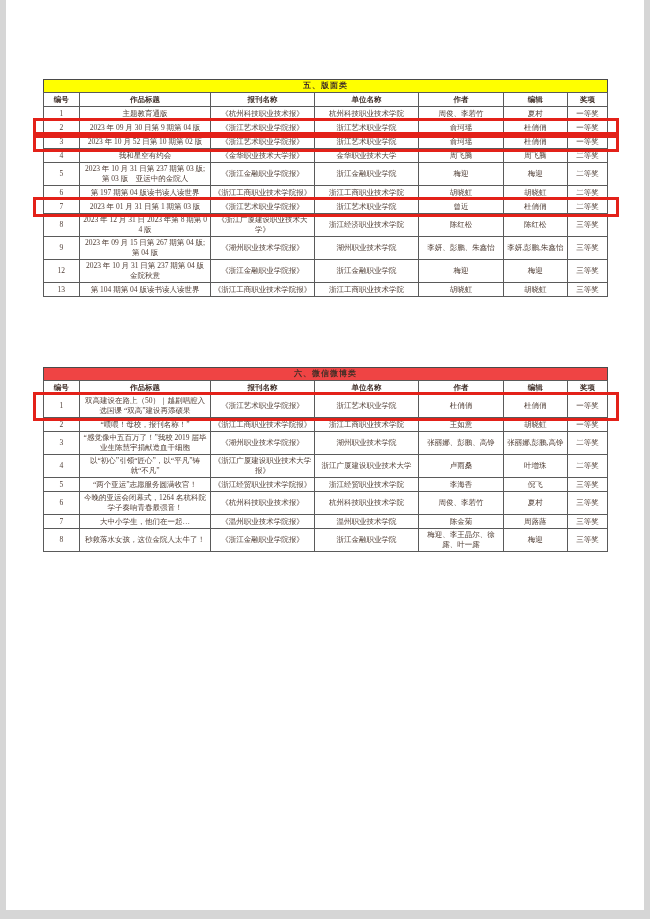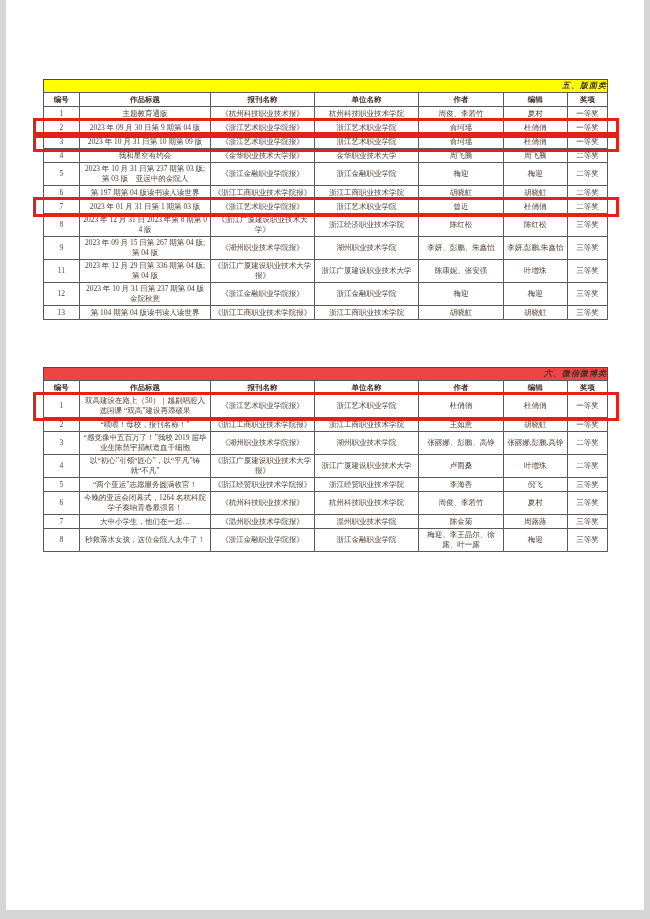--- a/index.html
+++ b/index.html
@@ -10,22 +10,22 @@
     -webkit-font-smoothing:antialiased;
   }
   .page{
     position:absolute;left:6px;top:0;right:6px;bottom:9px;
     background:#ffffff;overflow:hidden;
   }
   .award-section{position:absolute;left:37px;width:565px;}
   .tbl-title{
     box-sizing:border-box;width:100%;height:13px;line-height:12px;
     border:1px solid #4a4a4a;border-bottom:none;
-    font-size:8px;font-weight:bold;text-align:right;
-    color:#402e26;letter-spacing:1px;font-style:italic;
+    font-size:8px;font-weight:bold;text-align:center;
+    color:#402e26;letter-spacing:1px;
   }
   table.awards{
     width:100%;border-collapse:collapse;table-layout:fixed;
     border:1px solid #3f3f3f;
   }
   table.awards th,table.awards td{
     border:1px solid #5a5a5a;
     font-size:7.5px;line-height:10px;
     text-align:center;vertical-align:middle;
     padding:1px 2px;color:#4f3d34;
@@ -80,21 +80,21 @@
             <td>2</td>
             <td>2023 年 09 月 30 日第 9 期第 04 版</td>
             <td>《浙江艺术职业学院报》</td>
             <td>浙江艺术职业学院</td>
             <td>俞珂瑶</td>
             <td>杜俏俏</td>
             <td>一等奖</td>
           </tr>
           <tr class="hl">
             <td>3</td>
-            <td>2023 年 10 月 31 日第 10 期第 09 版</td>
+            <td>2023 年 10 月 52 日第 10 期第 02 版</td>
             <td>《浙江艺术职业学院报》</td>
             <td>浙江艺术职业学院</td>
             <td>俞珂瑶</td>
             <td>杜俏俏</td>
             <td>一等奖</td>
           </tr>
           <tr>
             <td>4</td>
             <td>我和星空有约会</td>
             <td>《金华职业技术大学报》</td>
@@ -139,29 +139,20 @@
             <td>陈红松</td>
             <td>三等奖</td>
           </tr>
           <tr>
             <td>9</td>
             <td>2023 年 09 月 15 日第 267 期第 04 版;第 04 版</td>
             <td>《湖州职业技术学院报》</td>
             <td>湖州职业技术学院</td>
             <td>李妍、彭鹏、朱鑫怡</td>
             <td>李妍,彭鹏,朱鑫怡</td>
-            <td>三等奖</td>
-          </tr>
-          <tr>
-            <td>11</td>
-            <td>2023 年 12 月 29 日第 336 期第 04 版;第 04 版</td>
-            <td>《浙江广厦建设职业技术大学报》</td>
-            <td>浙江广厦建设职业技术大学</td>
-            <td>陈康妮、张安强</td>
-            <td>叶增珠</td>
             <td>三等奖</td>
           </tr>
           <tr>
             <td>12</td>
             <td>2023 年 10 月 31 日第 237 期第 04 版　金院秋意</td>
             <td>《浙江金融职业学院报》</td>
             <td>浙江金融职业学院</td>
             <td>梅迎</td>
             <td>梅迎</td>
             <td>三等奖</td>

